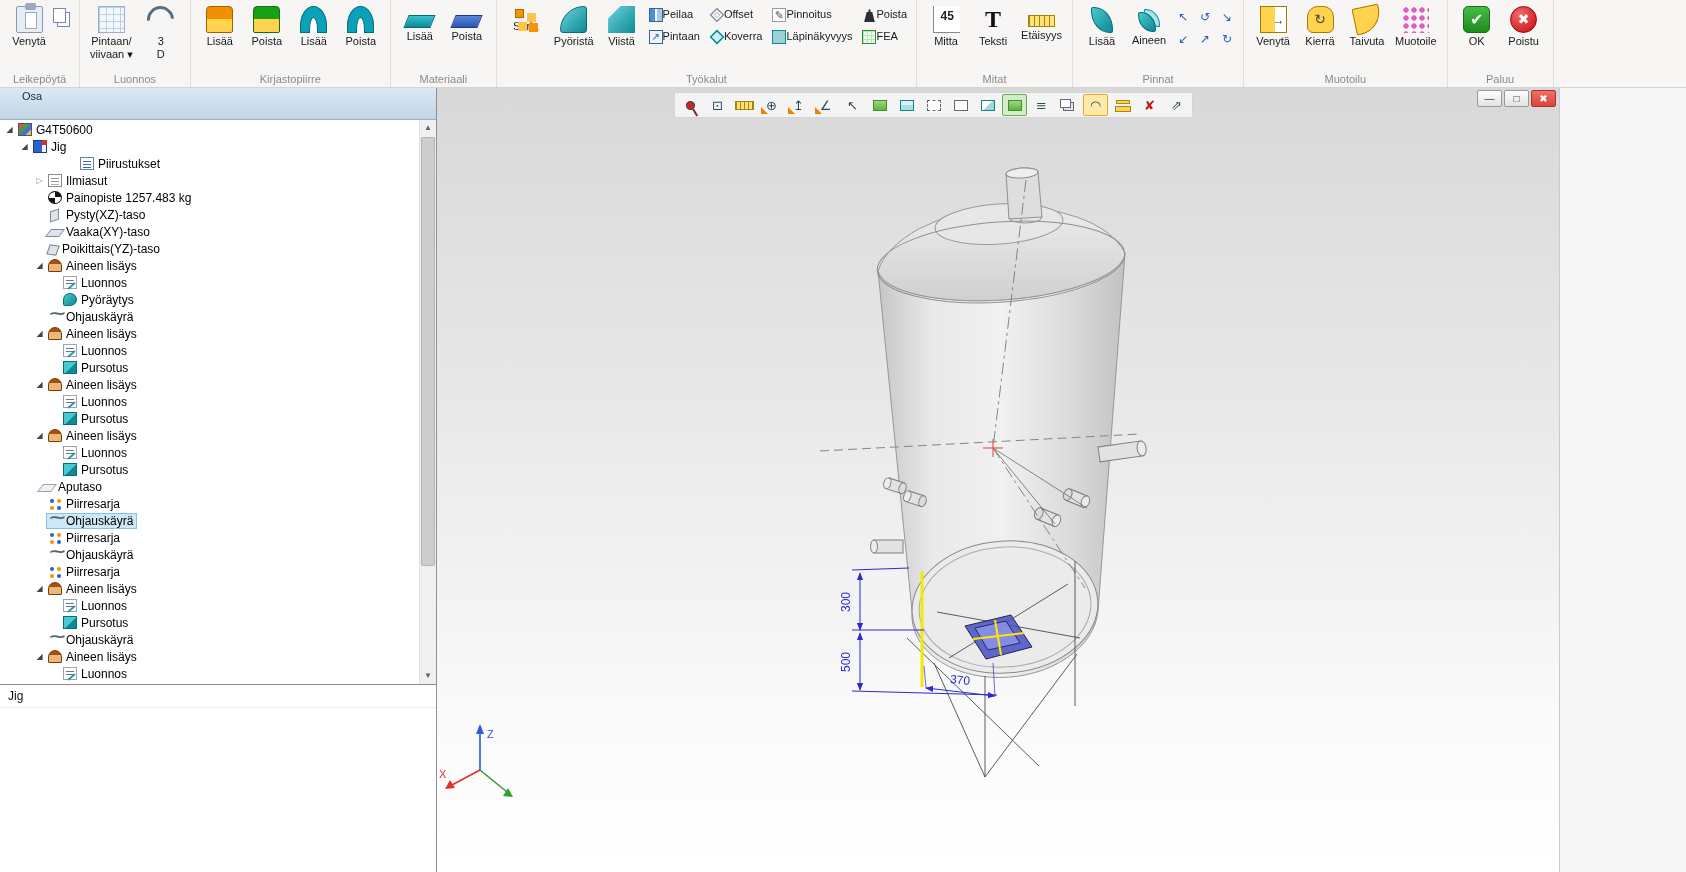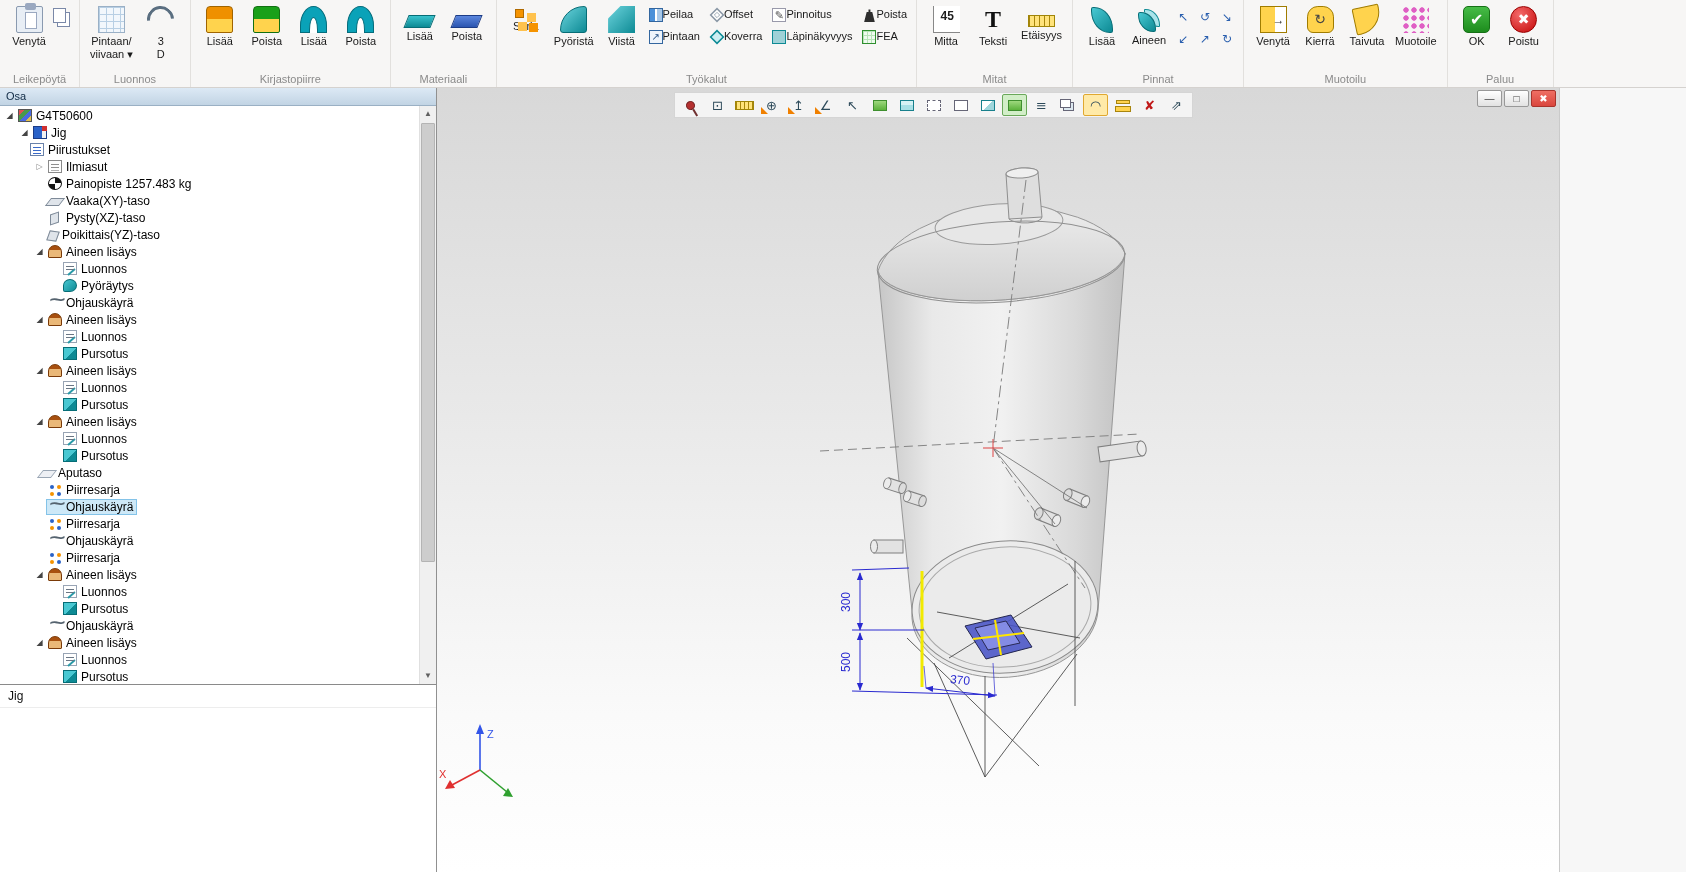--- a/index.html
+++ b/index.html
@@ -62,21 +62,21 @@
   .ic-bend{background:#ffd34d;border:1px solid #a07c00;border-radius:2px 2px 85% 2px;transform:rotate(-12deg)}
   .ic-shape{background:radial-gradient(circle 2.5px at 50% 50%,#df5fc4 2.4px,transparent 3px);background-size:8px 8px}
   .ic-ok{background:linear-gradient(#46bc46,#1d8c1d);border:1px solid #167016;border-radius:5px}
   .ic-ok::after{content:"✔";position:absolute;inset:0;text-align:center;line-height:26px;color:#fff;font-size:16px;font-weight:700}
   .ic-exit{background:radial-gradient(circle at 35% 30%,#f46a6a,#c40808);border-radius:50%;border:1px solid #900}
   .ic-exit::after{content:"✖";position:absolute;inset:0;text-align:center;line-height:25px;color:#fff;font-size:14px;font-weight:700}
 
   
   .mainrow{flex:1;display:flex;min-height:0}
   .left-panel{width:437px;flex:none;display:flex;flex-direction:column;border-right:1px solid #909090;background:#fff}
-  .panel-head{height:18px;flex:none;background:linear-gradient(#dce9f5,#c2d4e4);border-bottom:1px solid #9ab0c4;font-size:11px;line-height:17px;padding:0 6px;color:#102a44}
+  .panel-head{height:32px;flex:none;background:linear-gradient(#dce9f5,#c2d4e4);border-bottom:1px solid #9ab0c4;font-size:11px;line-height:17px;padding:0 22px;color:#102a44}
   .treewrap{flex:1;position:relative;overflow:hidden}
   .tree{position:absolute;inset:0 17px 0 0;overflow:hidden;padding-top:1px}
   .vscroll{position:absolute;top:0;right:0;bottom:0;width:17px;background:#f0f0f0;border-left:1px solid #e0e0e0}
   .sbtn{position:absolute;left:0;right:0;height:16px;font-size:8px;color:#606060;text-align:center;line-height:16px;background:#f0f0f0}
   .sbtn.up{top:0}.sbtn.dn{bottom:0}
   .sthumb{position:absolute;left:1px;right:1px;top:17px;height:76%;background:#cdcdcd;border:1px solid #b4b4b4;border-radius:1px}
   .panel-foot{height:188px;flex:none;border-top:1px solid #8a8a8a;background:#fff}
   .foot-label{font-size:12px;padding:4px 8px;color:#111;border-bottom:1px solid #ededed}
 
   .trow{display:flex;align-items:center;height:17px;font-size:12px;color:#000;white-space:nowrap}
@@ -351,21 +351,21 @@
                 <span class="tlabel">G4T50600</span>
               </span>
             </div>
             <div class="trow" style="padding-left: 18px;">
               <span class="arrow">◢</span>
               <span class="rowbox">
                 <span class="tic tic-jig"></span>
                 <span class="tlabel">Jig</span>
               </span>
             </div>
-            <div class="trow" style="padding-left: 15px;">
+            <div class="trow" style="padding-left: 33px; margin-left: 32px;">
               <span class="arrow"></span>
               <span class="rowbox">
                 <span class="tic tic-drawings"></span>
                 <span class="tlabel">Piirustukset</span>
               </span>
             </div>
             <div class="trow" style="padding-left: 33px;">
               <span class="arrow" style="color: rgb(136, 136, 136);">▷</span>
               <span class="rowbox">
                 <span class="tic tic-views"></span>
@@ -375,29 +375,29 @@
             <div class="trow" style="padding-left: 33px;">
               <span class="arrow"></span>
               <span class="rowbox">
                 <span class="tic tic-centroid"></span>
                 <span class="tlabel">Painopiste 1257.483 kg</span>
               </span>
             </div>
             <div class="trow" style="padding-left: 33px;">
               <span class="arrow"></span>
               <span class="rowbox">
+                <span class="tic tic-planexz"></span>
+                <span class="tlabel">Pysty(XZ)-taso</span>
+              </span>
+            </div>
+            <div class="trow" style="padding-left: 33px;">
+              <span class="arrow"></span>
+              <span class="rowbox">
                 <span class="tic tic-planexy"></span>
                 <span class="tlabel">Vaaka(XY)-taso</span>
-              </span>
-            </div>
-            <div class="trow" style="padding-left: 33px;">
-              <span class="arrow"></span>
-              <span class="rowbox">
-                <span class="tic tic-planexz"></span>
-                <span class="tlabel">Pysty(XZ)-taso</span>
               </span>
             </div>
             <div class="trow" style="padding-left: 33px;">
               <span class="arrow"></span>
               <span class="rowbox">
                 <span class="tic tic-planeyz"></span>
                 <span class="tlabel">Poikittais(YZ)-taso</span>
               </span>
             </div>
             <div class="trow" style="padding-left: 33px;">

